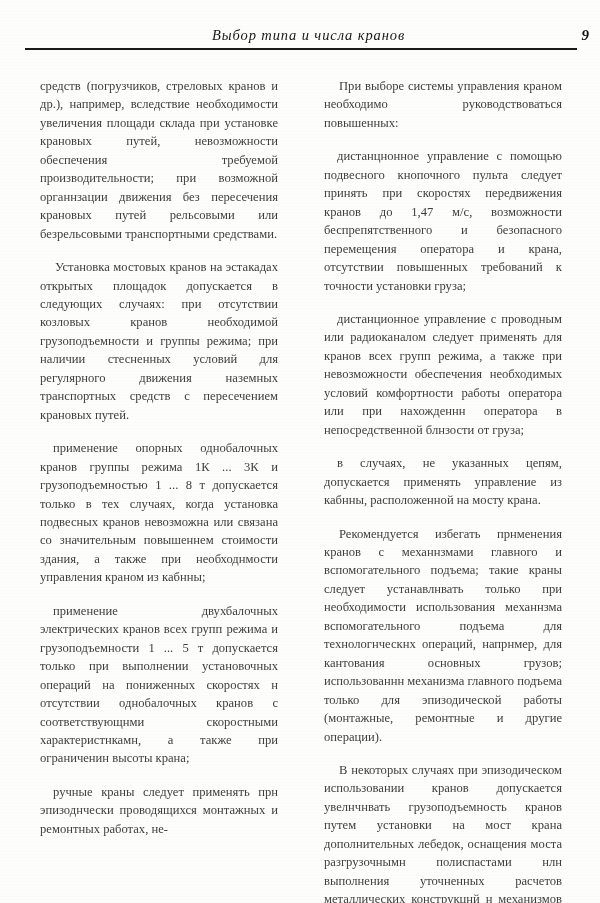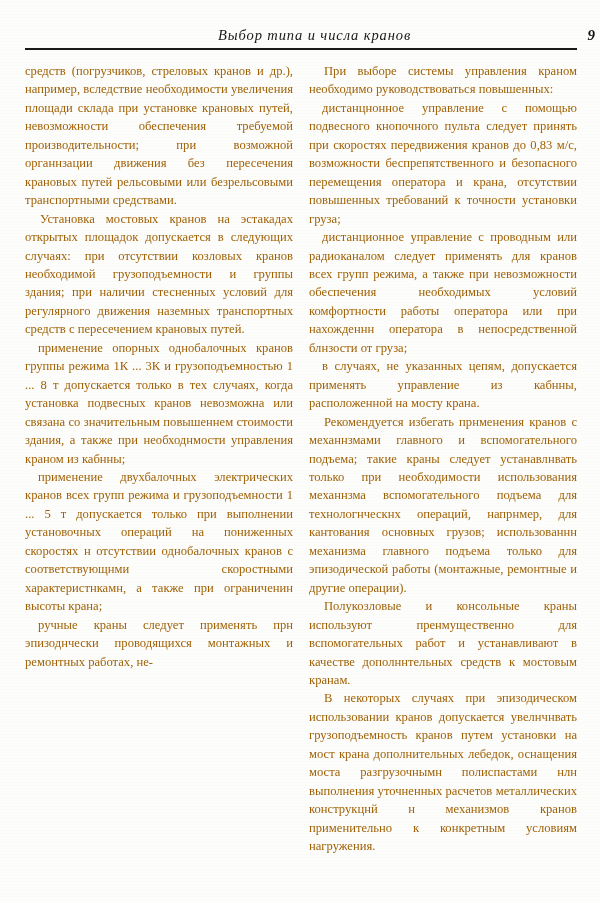--- a/index.html
+++ b/index.html
@@ -18,21 +18,21 @@
   .page {
     position: relative;
     width: 600px;
     height: 903px;
     background: #fdfdfb;
   }
 
   
   .runhead {
     position: absolute;
-    left: 43px;
+    left: 37px;
     top: 22px;
     width: 552px;
     height: 22px;
     display: flex;
     align-items: flex-end;
     justify-content: space-between;
   }
   .runhead-title {
     font-style: italic;
     font-size: 14.5px;
@@ -64,28 +64,28 @@
     width: 552px;
     height: 820px;
     display: flex;
     justify-content: space-between;
   }
   .col {
     width: 268px;
   }
 
   .para {
-    margin: 0;
+    margin: 15px;
     font-size: 12.6px;
     line-height: 18.45px;
     text-align: justify;
     text-justify: inter-word;
     hyphens: manual;
     letter-spacing: 0.01px;
-    color: #a16207;
+    color: #404040;
   }
   .para.ind {
     text-indent: 15px;
   }
   .para.ind-sm {
     text-indent: 13px;
   }
 
   
   .grain {
@@ -105,33 +105,32 @@
   <div class="runhead">
     <span class="runhead-title">Выбор типа и числа кранов</span>
     <span class="runhead-folio">9</span>
   </div>
   <div class="rule"></div>
 
   <div class="columns">
 
     <div class="col">
       <p class="para">средств (погрузчиков, стреловых кранов и др.), например, вследствие необходимости увеличения площади склада при установке крановых путей, невозможности обеспечения требуемой производительности; при возможной органнзации движения без пересечения крановых путей рельсовыми или безрельсовыми транспортными средствами.</p>
-      <p class="para ind">Установка мостовых кранов на эстакадах открытых площадок допускается в следующих случаях: при отсутствии козловых кранов необходимой грузоподъемности и группы здания; при наличии стесненных условий для регулярного движения наземных транспортных средств с пересечением крановых путей.</p>
+      <p class="para ind">Установка мостовых кранов на эстакадах открытых площадок допускается в следующих случаях: при отсутствии козловых кранов необходимой грузоподъемности и группы режима; при наличии стесненных условий для регулярного движения наземных транспортных средств с пересечением крановых путей.</p>
       <p class="para ind-sm">применение опорных однобалочных кранов группы режима 1К ... 3К и грузоподъемностью 1 ... 8 т допускается только в тех случаях, когда установка подвесных кранов невозможна или связана со значительным повышеннем стоимости здания, а также при необходнмости управления краном из кабнны;</p>
       <p class="para ind-sm">применение двухбалочных электрических кранов всех групп режима и грузоподъемности 1 ... 5 т допускается только при выполнении установочных операций на пониженных скоростях н отсутствии однобалочных кранов с соответствующнми скоростными характеристнкамн, а также при ограниченин высоты крана;</p>
       <p class="para ind-sm">ручные краны следует применять прн эпизоднчески проводящихся монтажных и ремонтных работах, не-</p>
     </div>
 
     <div class="col">
       <p class="para ind">При выборе системы управления краном необходимо руководствоваться повышенных:</p>
-      <p class="para ind-sm">дистанцнонное управление с помощью подвесного кнопочного пульта следует принять при скоростях передвижения кранов до 0,83 м/с, возможности беспрепятственного и безопасного перемещения оператора и крана, отсутствии повышенных требований к точности установки груза;</p>
+      <p class="para ind-sm">дистанцнонное управление с помощью подвесного кнопочного пульта следует принять при скоростях передвижения кранов до 1,47 м/с, возможности беспрепятственного и безопасного перемещения оператора и крана, отсутствии повышенных требований к точности установки груза;</p>
       <p class="para ind-sm">дистанционное управление с проводным или радиоканалом следует применять для кранов всех групп режима, а также при невозможности обеспечения необходимых условий комфортности работы оператора или при нахожденнн оператора в непосредственной блнзости от груза;</p>
       <p class="para ind-sm">в случаях, не указанных цепям, допускается применять управление из кабнны, расположенной на мосту крана.</p>
       <p class="para ind">Рекомендуется избегать прнменения кранов с механнзмами главного и вспомогательного подъема; такие краны следует устанавлнвать только при необходимости использования механнзма вспомогательного подъема для технологнческнх операций, напрнмер, для кантования основных грузов; использованнн механизма главного подъема только для эпизодической работы (монтажные, ремонтные и другие операции).</p>
-      <p class="para ind">Полукозловые и консольные краны используют пренмущественно для вспомогательных работ и устанавливают в качестве дополннтельных средств к мостовым кранам.</p>
       <p class="para ind">В некоторых случаях при эпизодическом использовании кранов допускается увелнчнвать грузоподъемность кранов путем установки на мост крана дополнительных лебедок, оснащения моста разгрузочнымн полиспастами нлн выполнения уточненных расчетов металлических конструкцнй н механизмов кранов применительно к конкретным условиям нагружения.</p>
 
     </div>
 
   </div>
 
   <div class="grain"></div>
 </div>
 
 </body></html>

